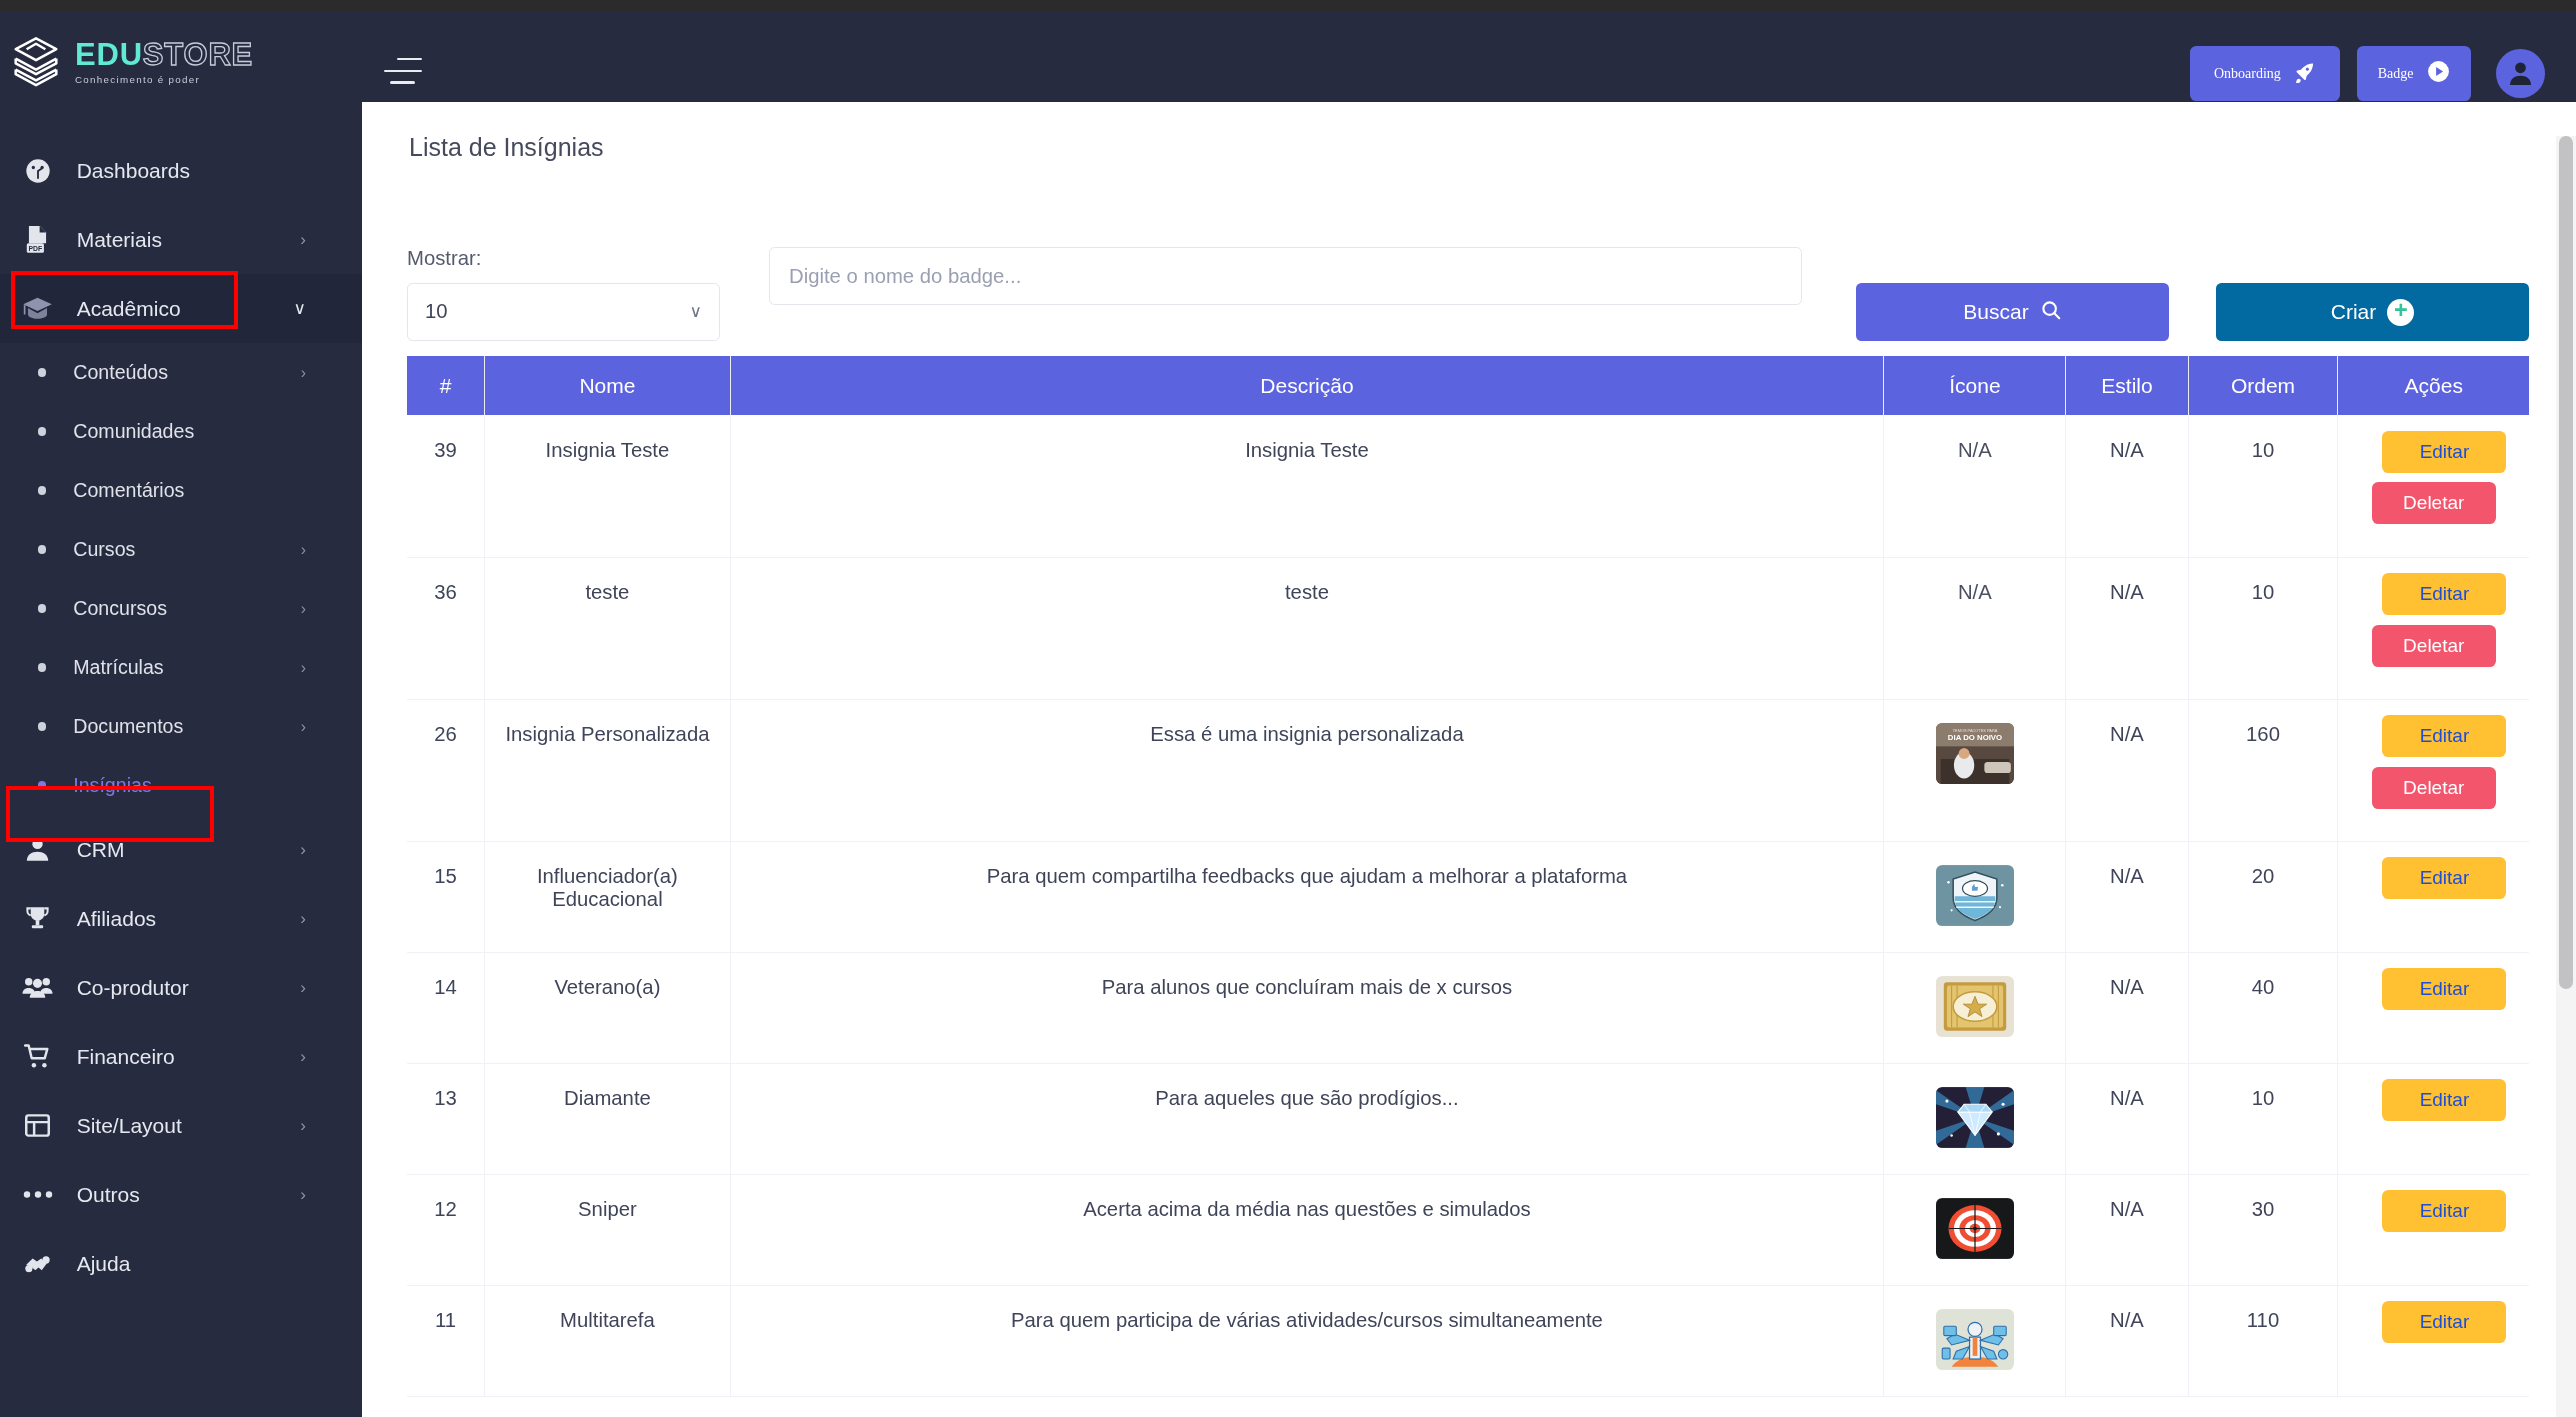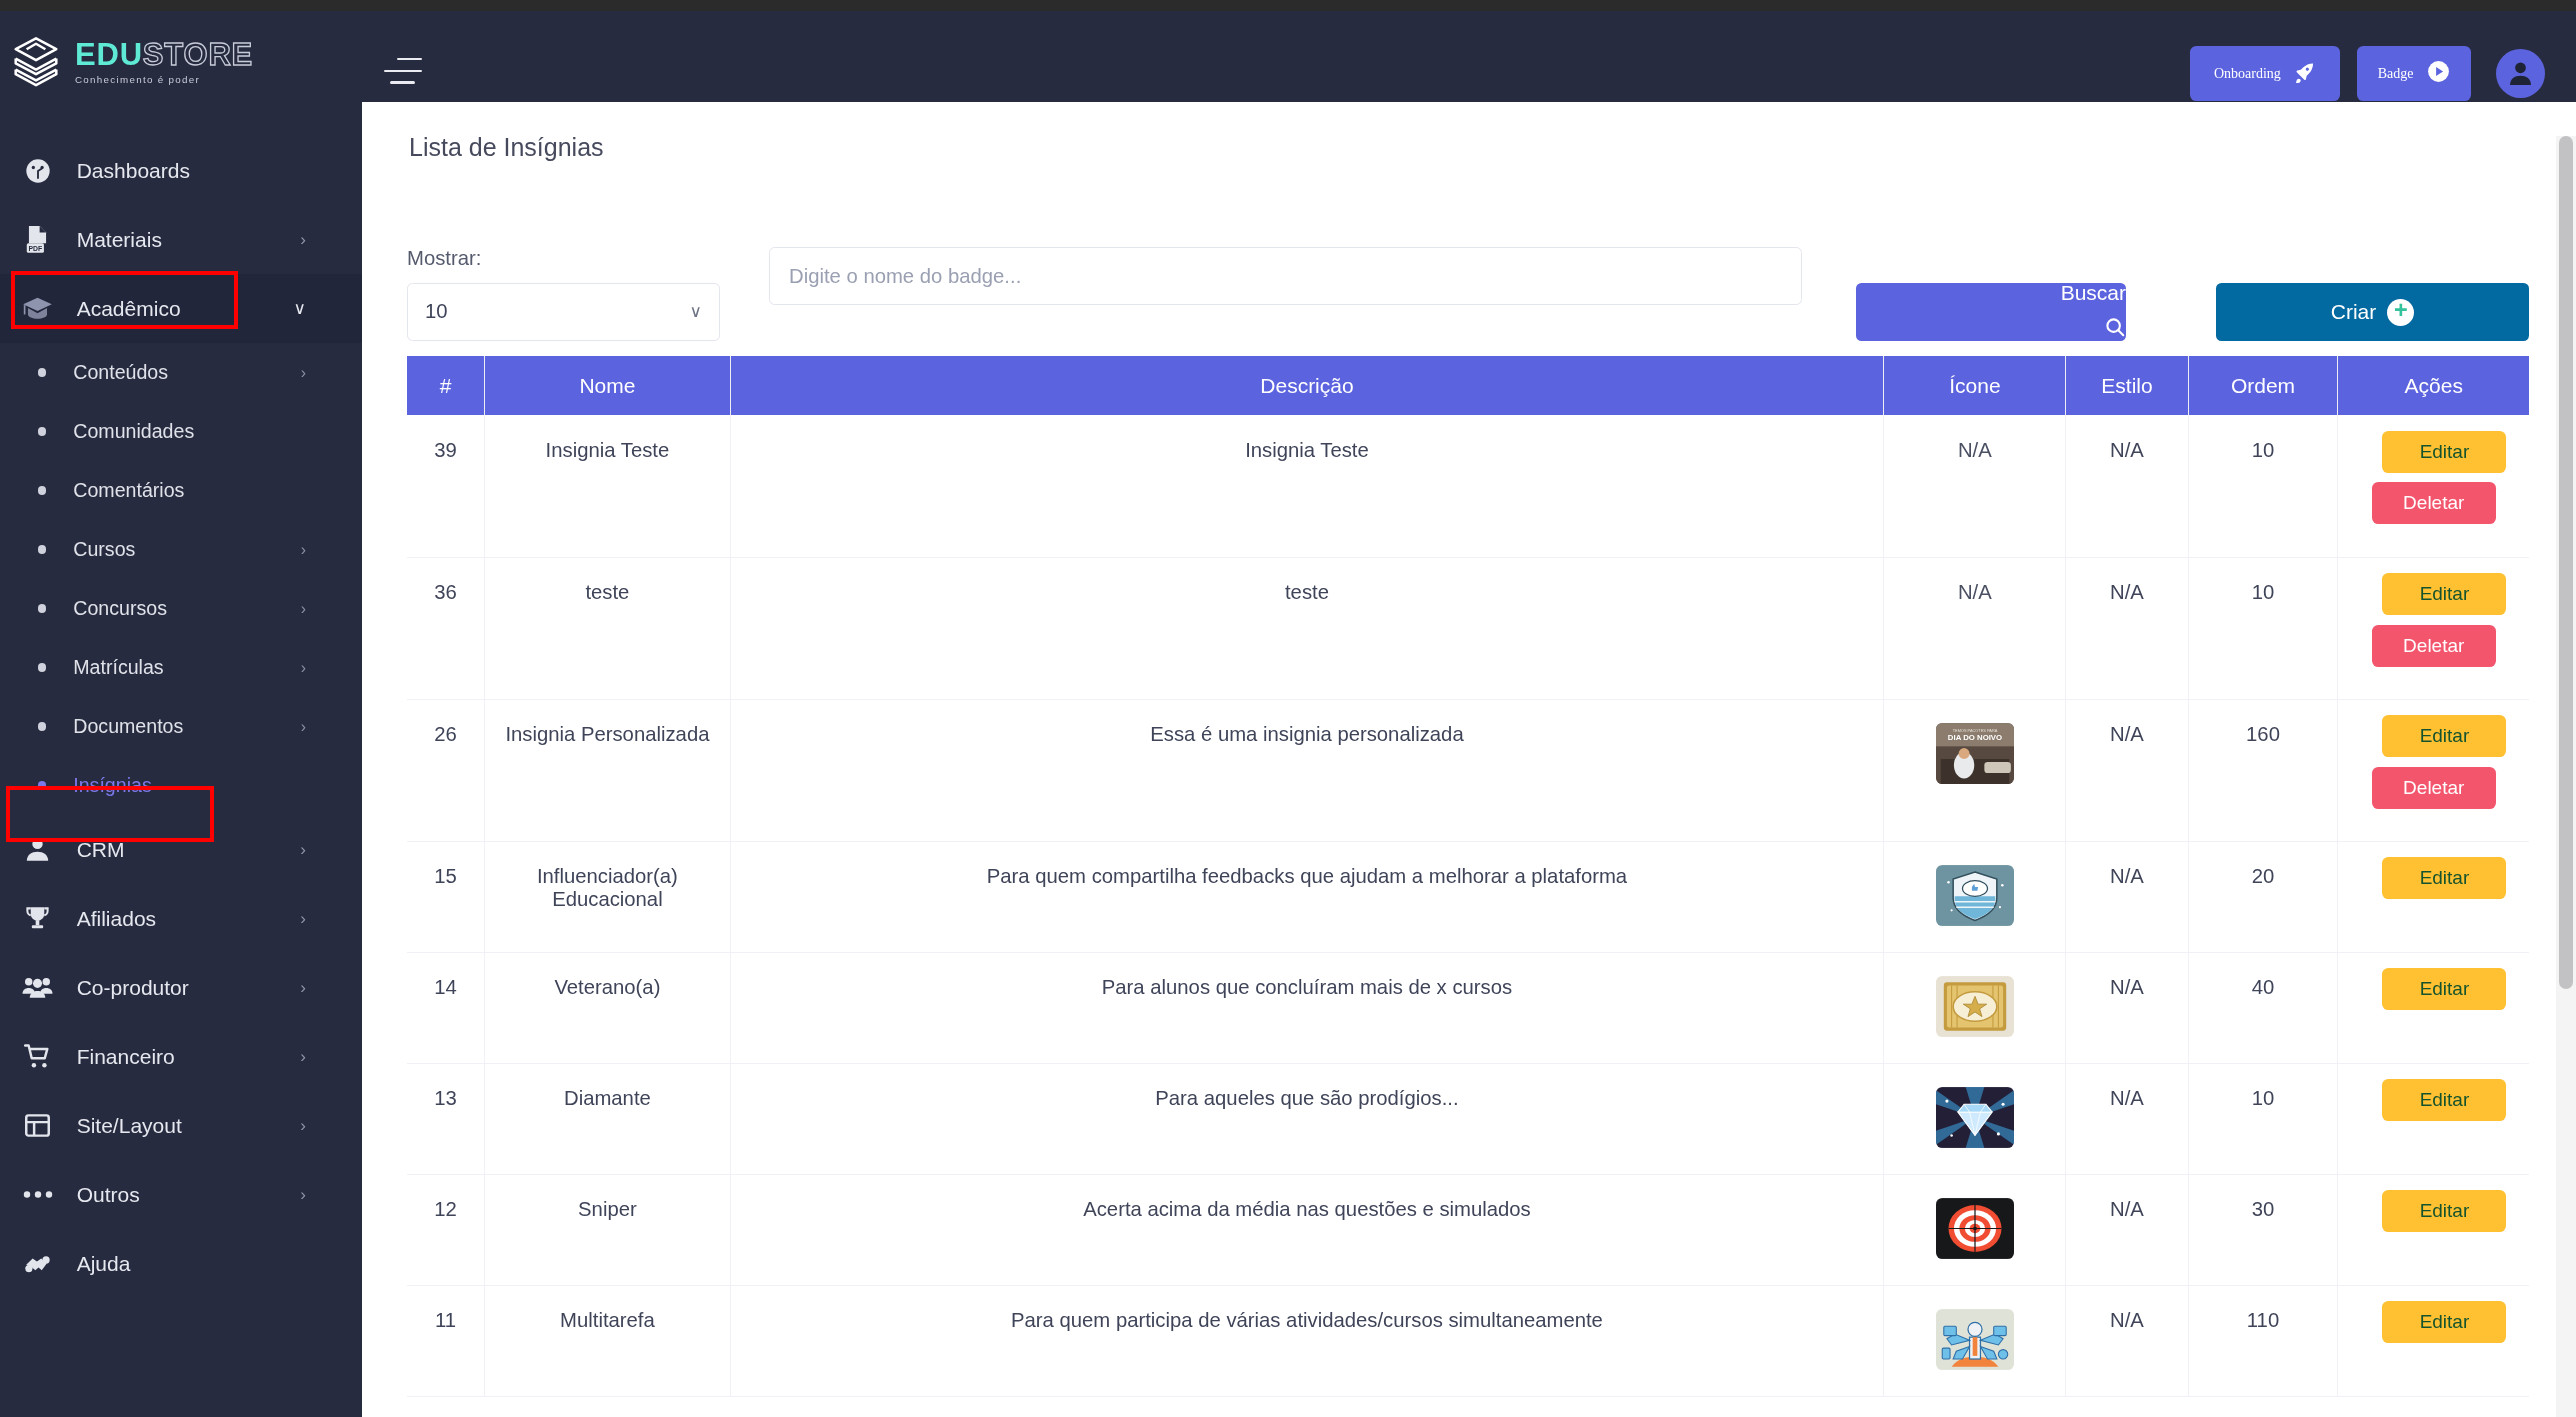--- a/index.html
+++ b/index.html
@@ -155,24 +155,24 @@
   .search-input {
     width: 1033px; height: 58px;
     border: 1.6px solid #e4e6ee; border-radius: 5.5px; background: #fff;
     padding: 0 19px; font-size: 20.3px; color: #3f4459;
     font-family: inherit; outline: none;
   }
   .search-input::placeholder { color: #9aa0b2; }
 
   .btn-buscar {
     position: absolute; left: 1449px; top: 36px;
-    width: 270px; height: 58px;
+    width: 313px; height: 58px;
     background: #5c63de; color: #fff; border: none; border-radius: 5.5px;
     font-size: 21px; font-family: inherit; cursor: pointer;
-    display: flex; align-items: flex-end; justify-content: center; gap: 11px; flex-direction: column;
+    display: flex; align-items: center; justify-content: center; gap: 11px;
   }
   .btn-criar {
     position: absolute; left: 1809px; top: 36px;
     width: 313px; height: 58px;
     background: #0369a1; color: #fff; border: none; border-radius: 5.5px;
     font-size: 21px; font-family: inherit; cursor: pointer;
     display: flex; align-items: center; justify-content: center; gap: 11px;
   }
   .plus-circle {
     width: 27px; height: 27px; border-radius: 50%; background: #fff;
@@ -207,21 +207,21 @@
   .col-estilo{ width: 110px; }
   .col-ordem { width: 135px; }
   .col-acoes { width: 172px; }
 
   .acoes-cell { padding-top: 15.7px !important; }
   .btn-editar, .btn-deletar {
     display: block; margin: 0 auto 9.4px auto;
     width: 124px; height: 42px; border: none; border-radius: 6.3px;
     font-size: 19px; font-family: inherit; cursor: pointer;
   }
-  .btn-editar { background: #ffc132; color: #14532d; margin-left: 44px; }
+  .btn-editar { background: #ffc132; color: #1d4ed8; margin-left: 44px; }
   .btn-deletar { background: #f3556d; color: #ffffff; }
 
   .badge-img {
     width: 78px; height: 61px; border-radius: 6.3px;
     margin: 0 auto; display: block; overflow: hidden;
     position: relative;
   }
   .na { color: #4a4f62; }
 
   

